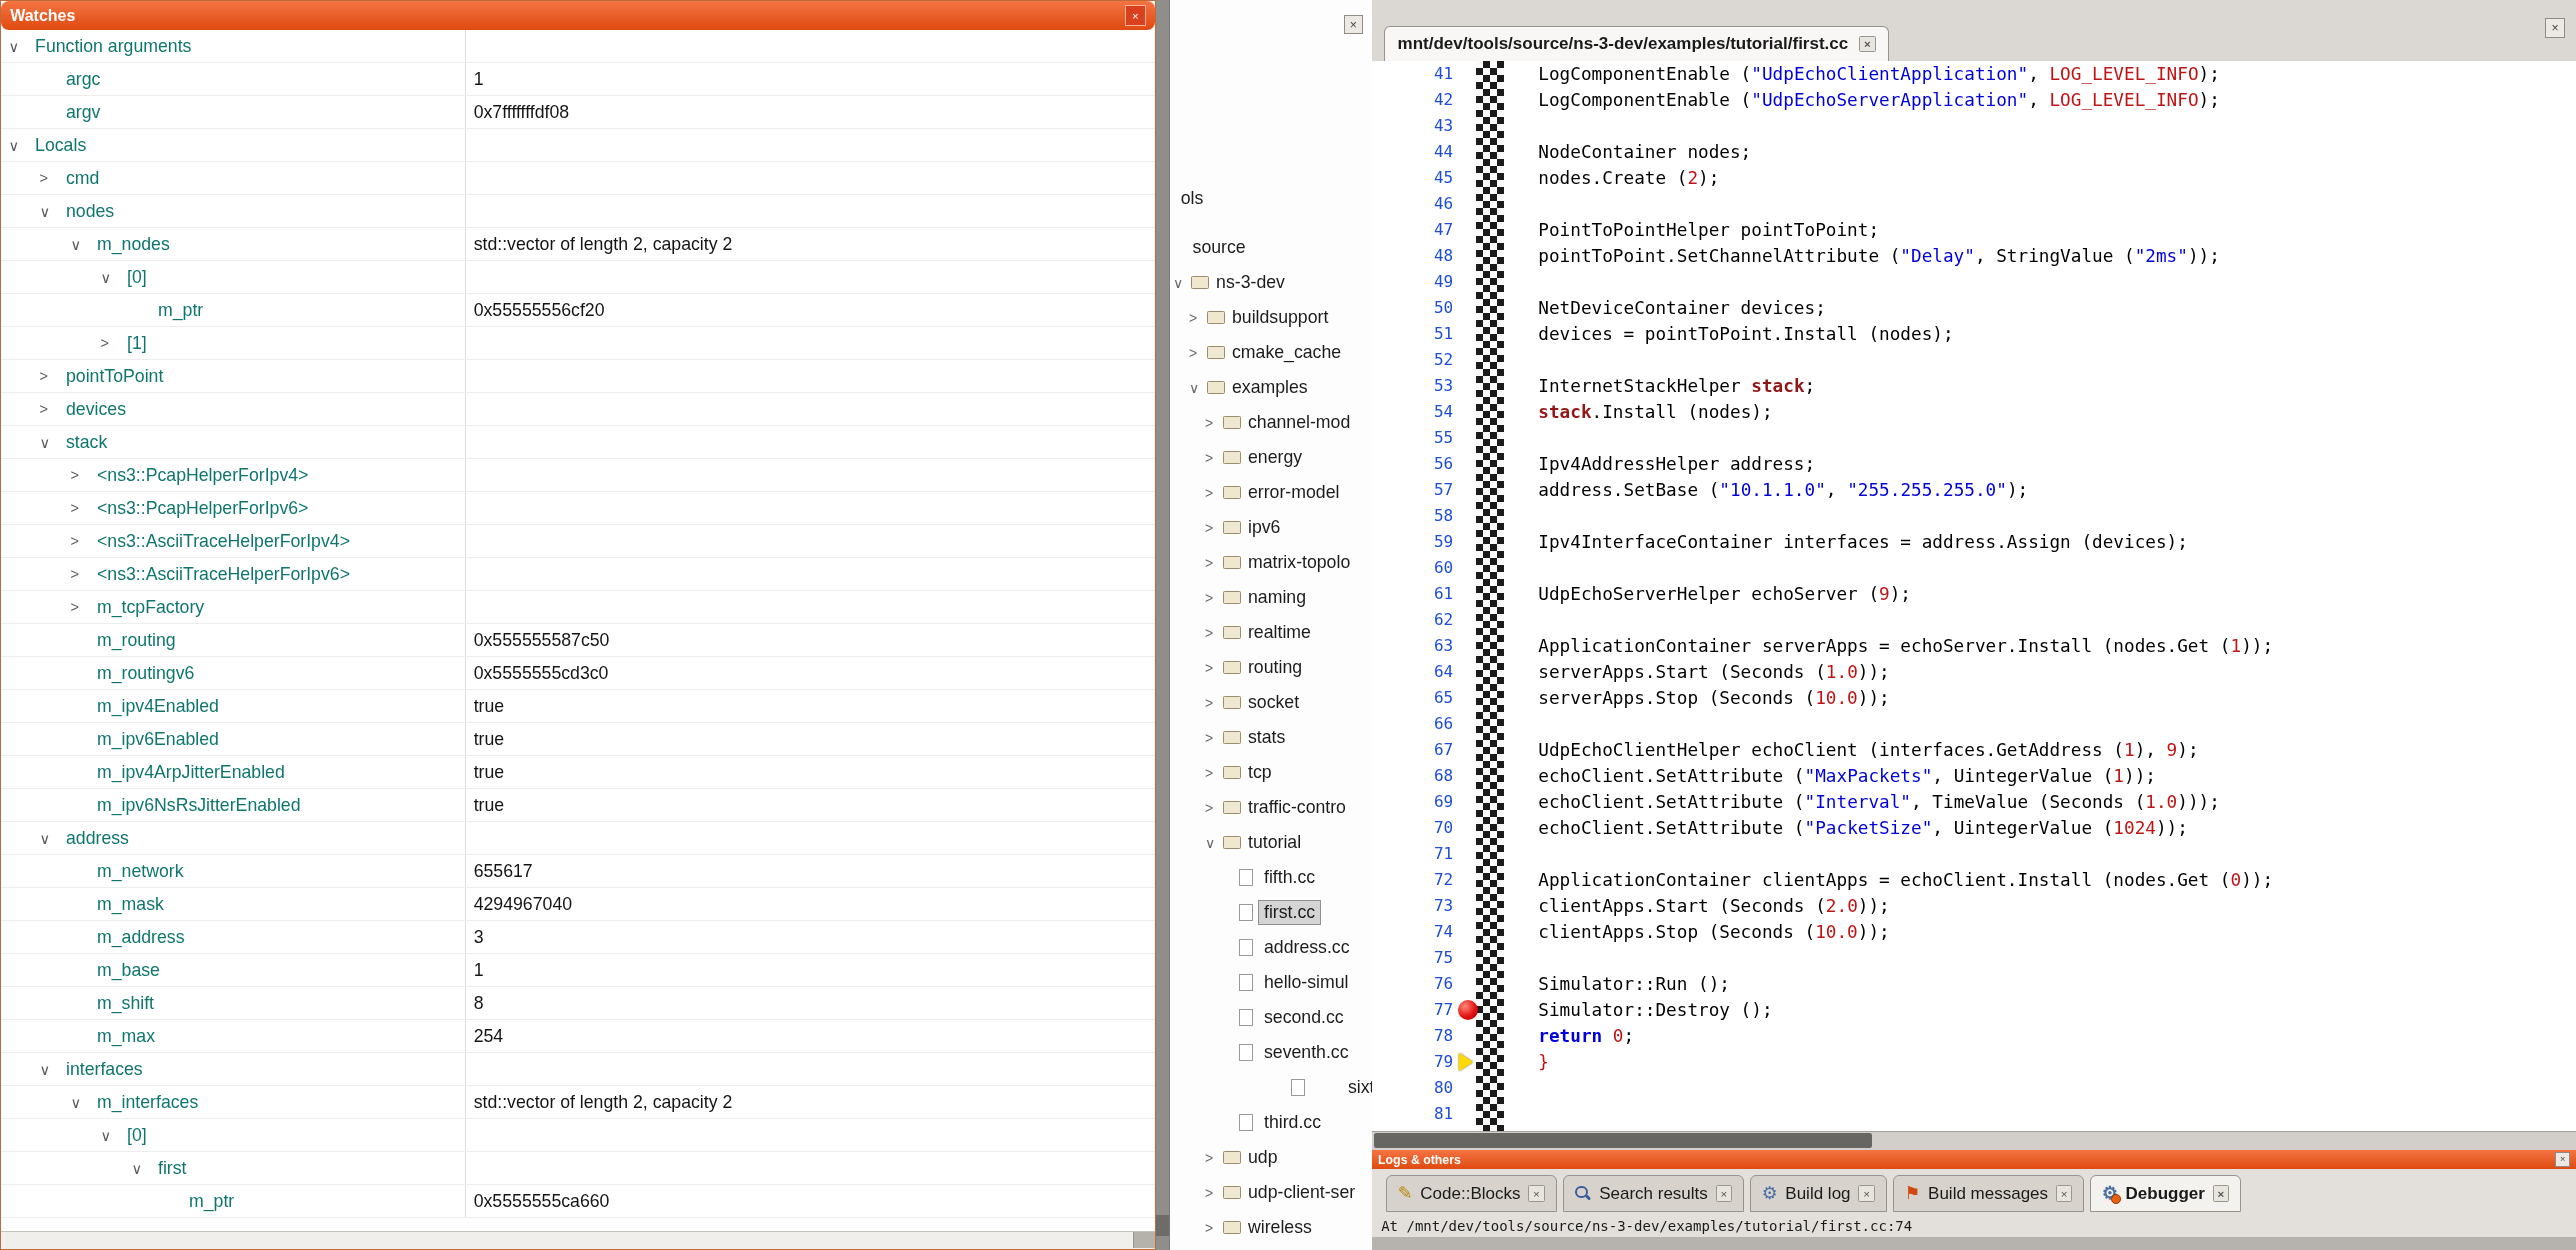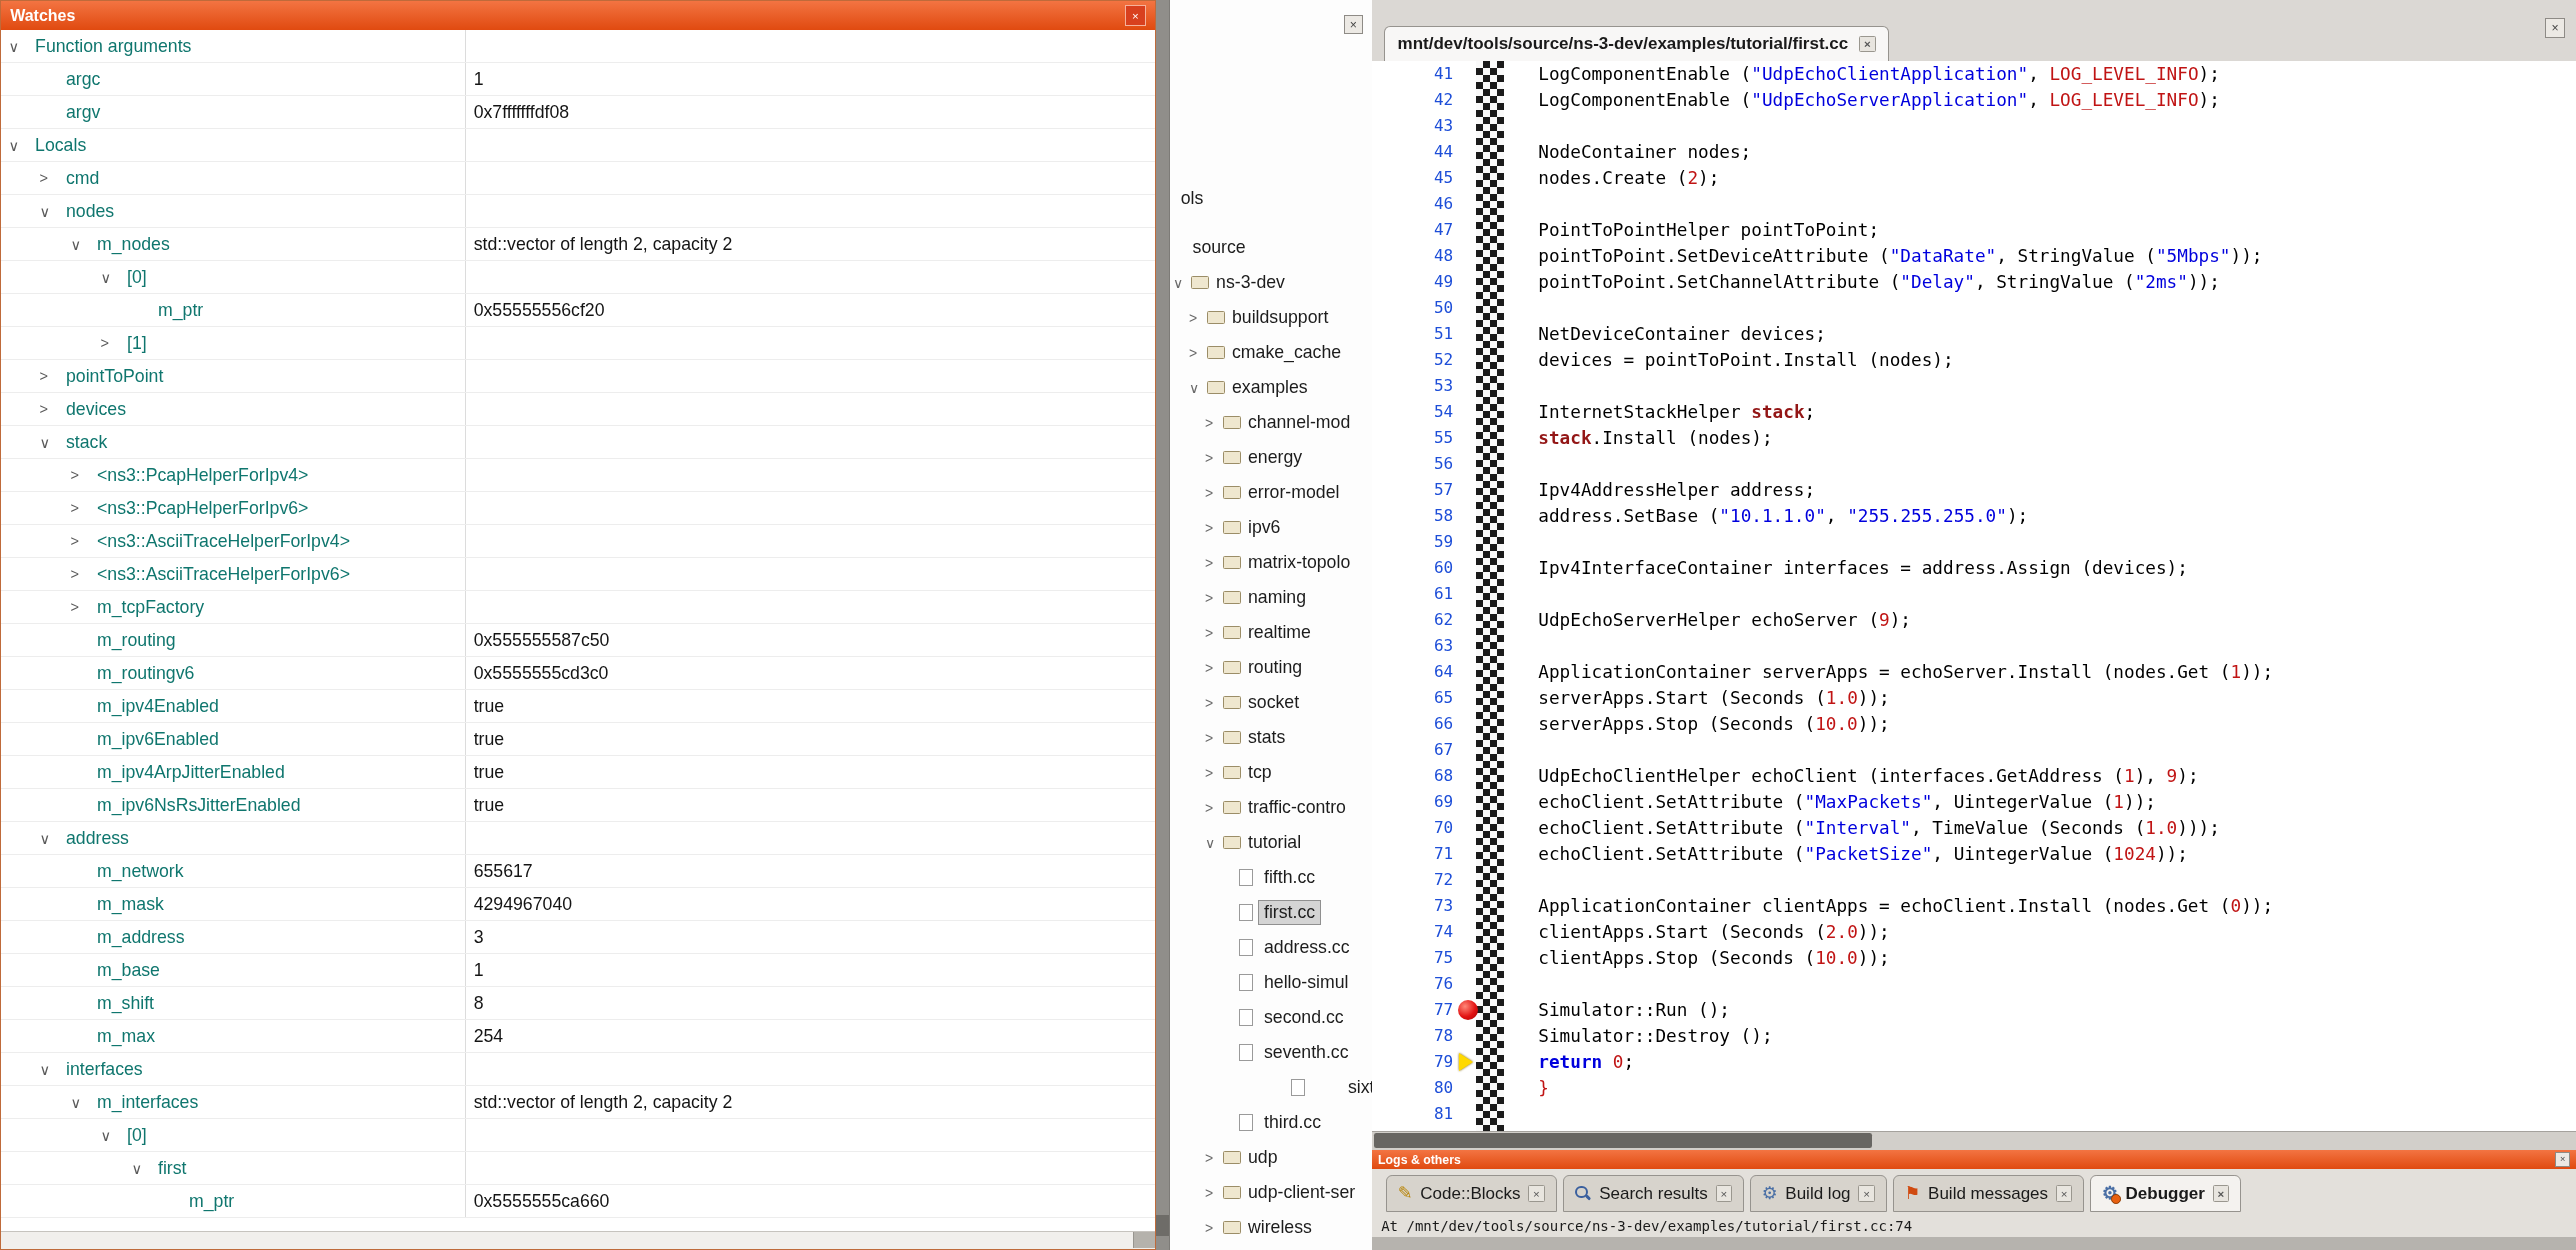--- a/index.html
+++ b/index.html
@@ -9,21 +9,21 @@
     -webkit-font-smoothing:antialiased;
   }
   .closebox{display:flex;align-items:center;justify-content:center;
     background:#ece9e4;border:0.8px solid #8e8b86;color:#444;
     font-size:12.3px;line-height:1;box-sizing:border-box;}
 
   
   #watches{position:absolute;left:0;top:0;width:1156px;height:1250px;
     background:#ffffff;border:0.8px solid #bf6a3a;box-sizing:border-box;z-index:5;}
   .w-titlebar{height:29px;background:linear-gradient(180deg,#f37442,#e04a10);
-    display:flex;align-items:center;padding:0 9.2px;}
+    display:flex;align-items:center;padding:0 9.2px;border-radius:8px;}
   .w-title{color:#fff;font-weight:bold;font-size:16px;flex:1;}
   .w-close{width:19px;height:19px;background:#d8401e;border:0.8px solid #f5b29c;
     color:#fff;font-size:11.5px;display:flex;align-items:center;justify-content:center;}
   .w-tree{position:absolute;top:29px;left:0;right:0;bottom:17px;overflow:hidden;background:#fff;}
   .w-row{display:flex;height:33px;box-sizing:border-box;border-bottom:0.8px solid #ededed;}
   .w-name{width:465px;flex:none;display:flex;align-items:center;box-sizing:border-box;
     border-right:0.8px solid #dcdcdc;overflow:hidden;white-space:nowrap;}
   .w-exp{width:28px;flex:none;color:#5a5a5a;font-size:14.6px;padding-left:1.5px;box-sizing:border-box;}
   .w-label{font-size:17.7px;color:#0f766e;}
   .w-value{flex:1;display:flex;align-items:center;padding-left:7.7px;font-size:17.7px;
@@ -691,21 +691,20 @@
       </div>
     <div class="checker"></div>
     <div class="codelines">
         <div class="cl"><span class="tok-p">LogComponentEnable (</span><span class="tok-s">"UdpEchoClientApplication"</span><span class="tok-p">, </span><span class="tok-n">LOG_LEVEL_INFO</span><span class="tok-p">);</span></div>
         <div class="cl"><span class="tok-p">LogComponentEnable (</span><span class="tok-s">"UdpEchoServerApplication"</span><span class="tok-p">, </span><span class="tok-n">LOG_LEVEL_INFO</span><span class="tok-p">);</span></div>
         <div class="cl"></div>
         <div class="cl"><span class="tok-p">NodeContainer nodes;</span></div>
         <div class="cl"><span class="tok-p">nodes.Create (</span><span class="tok-n">2</span><span class="tok-p">);</span></div>
         <div class="cl"></div>
         <div class="cl"><span class="tok-p">PointToPointHelper pointToPoint;</span></div>
-        <div class="cl"><span class="tok-p">pointToPoint.SetDeviceAttribute (</span><span class="tok-s">"DataRate"</span><span class="tok-p">, StringValue (</span><span class="tok-s">"5Mbps"</span><span class="tok-p">));</span></div>
         <div class="cl"><span class="tok-p">pointToPoint.SetChannelAttribute (</span><span class="tok-s">"Delay"</span><span class="tok-p">, StringValue (</span><span class="tok-s">"2ms"</span><span class="tok-p">));</span></div>
         <div class="cl"></div>
         <div class="cl"><span class="tok-p">NetDeviceContainer devices;</span></div>
         <div class="cl"><span class="tok-p">devices = pointToPoint.Install (nodes);</span></div>
         <div class="cl"></div>
         <div class="cl"><span class="tok-p">InternetStackHelper </span><span class="tok-t">stack</span><span class="tok-p">;</span></div>
         <div class="cl"><span class="tok-t">stack</span><span class="tok-p">.Install (nodes);</span></div>
         <div class="cl"></div>
         <div class="cl"><span class="tok-p">Ipv4AddressHelper address;</span></div>
         <div class="cl"><span class="tok-p">address.SetBase (</span><span class="tok-s">"10.1.1.0"</span><span class="tok-p">, </span><span class="tok-s">"255.255.255.0"</span><span class="tok-p">);</span></div>

